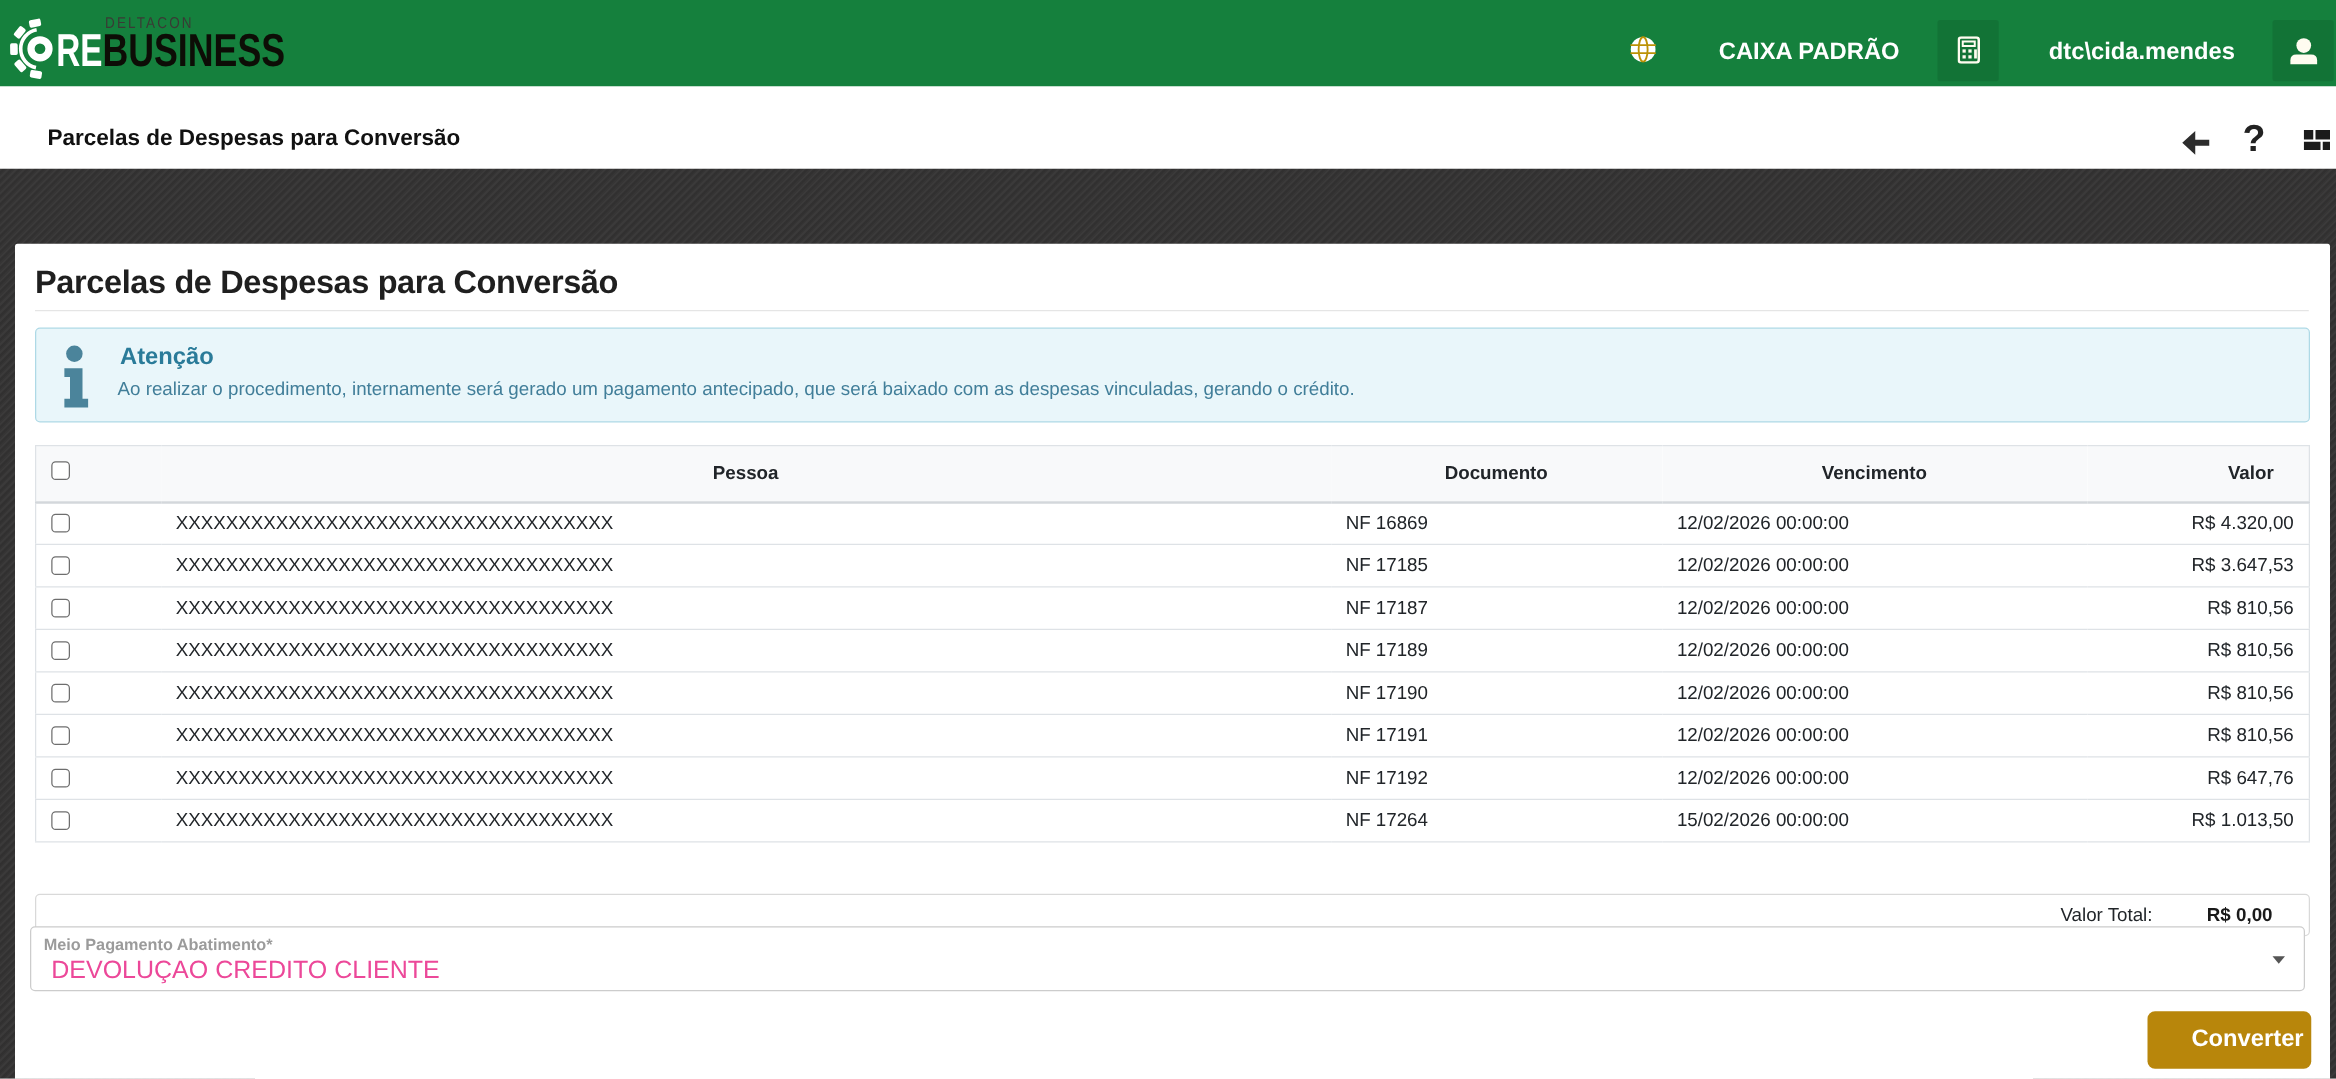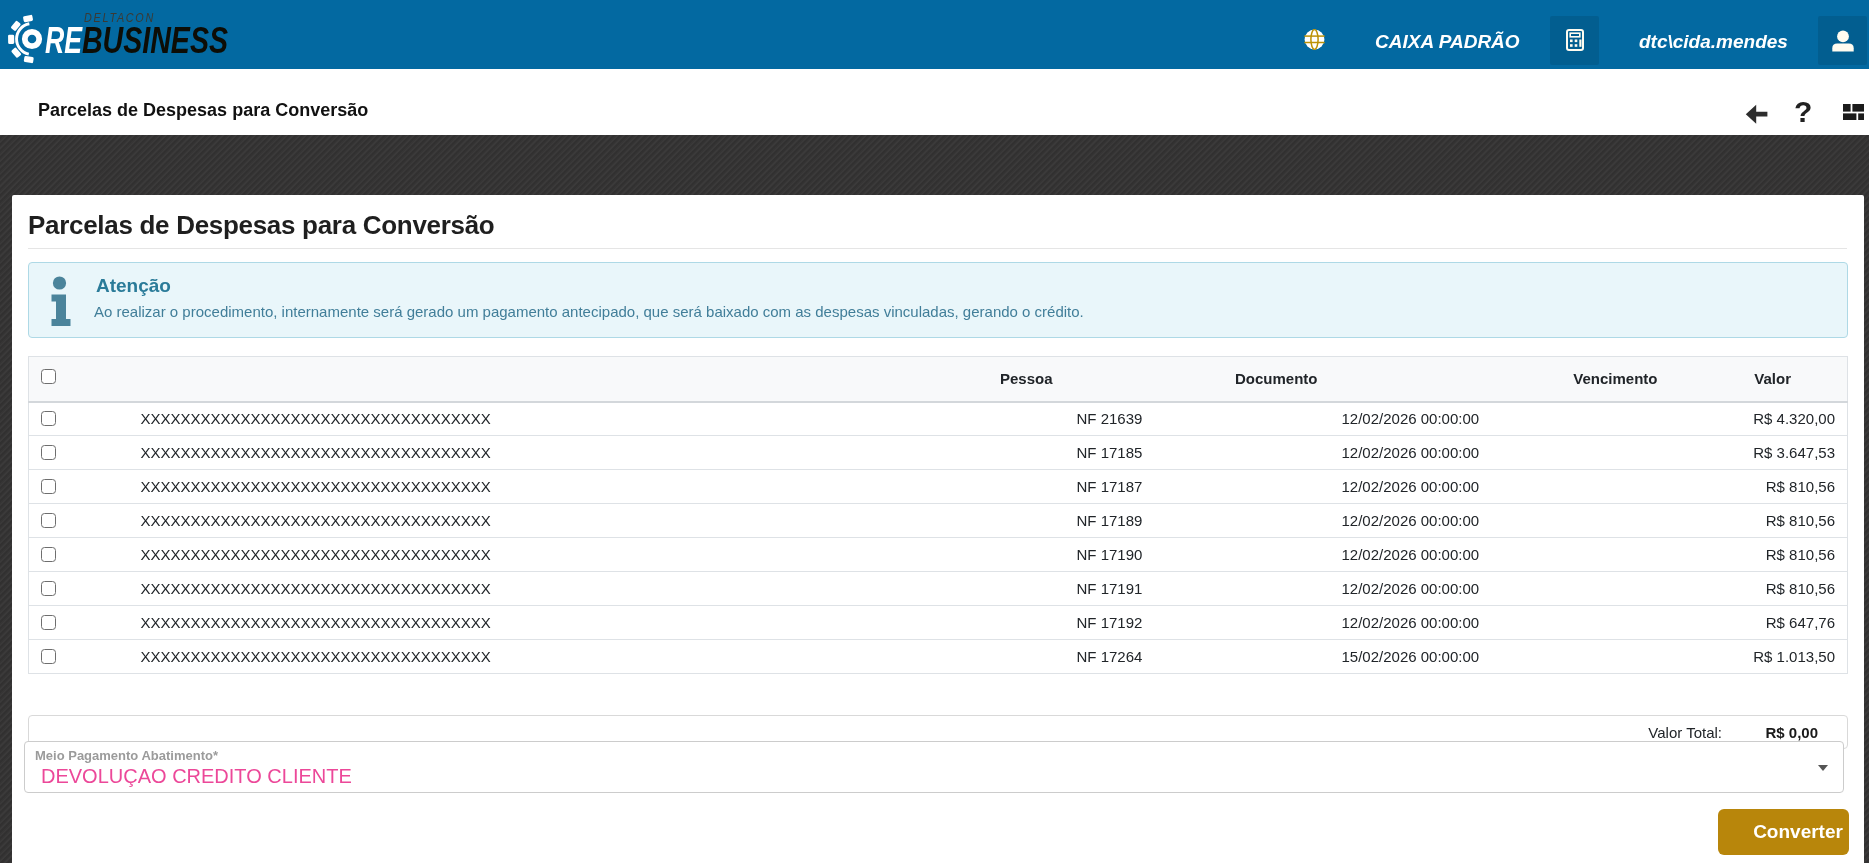--- a/index.html
+++ b/index.html
@@ -1,20 +1,20 @@
 <!DOCTYPE html>
 <html lang="pt-br"><head>
 <meta charset="utf-8">
 <style>
 * { margin:0; padding:0; box-sizing:border-box; }
 html,body { width:1869px; height:863px; overflow:hidden; }
 body { font-family:"Liberation Sans", sans-serif; position:relative; background:#fff; }
 
 
-.topbar { position:absolute; left:0; top:0; width:1869px; height:69px; background:#0369a1;font-style:italic; }
+.topbar { position:absolute; left:0; top:0; width:1869px; height:69px; background:#15803d; }
 .logo { position:absolute; left:0; top:0; }
 .hbtn { position:absolute; top:16px; width:49px; height:49px; background:rgba(0,0,0,0.10); border-radius:2px; }
 .htxt { position:absolute; color:#fff; font-weight:bold; font-size:19px; top:31px; white-space:nowrap; }
 
 
 .toolbar { position:absolute; left:0; top:87px; width:1869px; height:48px; background:#fff; }
 .tb-title { position:absolute; left:38px; top:13px; font-size:18px; font-weight:bold; color:#111; }
 .qmark { position:absolute; left:1794px; top:8px; font-size:30px; font-weight:bold; color:#222; }
 
 
@@ -29,21 +29,21 @@
 .card .hr { position:absolute; left:16px; top:53px; width:1819px; height:1px; background:#e5e5e5; }
 
 .alert { position:absolute; left:16px; top:67px; width:1820px; height:76px; background:#e9f6fa; border:1px solid #aed9e6; border-radius:4px; }
 .alert .ico { position:absolute; left:21px; top:13px; }
 .alert .atitle { position:absolute; left:67px; top:12px; font-size:19px; font-weight:bold; color:#2a7b99; }
 .alert .atext { position:absolute; left:65px; top:40px; font-size:15px; color:#417e99; }
 
 
 .tbl { position:absolute; left:16px; top:161px; width:1819px; border-collapse:collapse; table-layout:fixed; }
 .tbl th, .tbl td { padding:0 12px; font-size:15px; color:#212529; white-space:nowrap; overflow:hidden; }
-.tbl thead th { height:45px; background:#f8f9fa; border-bottom:2px solid #d3d7db; font-weight:bold; text-align:right; vertical-align:middle; }
+.tbl thead th { height:45px; background:#f8f9fa; border-bottom:2px solid #d3d7db; font-weight:bold; text-align:center; vertical-align:middle; }
 .tbl td { height:34px; border-bottom:1px solid #dee2e6; vertical-align:middle; }
 .tbl { border:1px solid #dee2e6; }
 .tbl .num { text-align:right; }
 .cb { appearance:none; -webkit-appearance:none; width:15px; height:15px; border:1.6px solid #6e6e6e; border-radius:3.5px; background:#fff; vertical-align:middle; display:block; }
 
 
 .totalbox { position:absolute; left:16px; top:520px; width:1820px; height:34px; border:1px solid #d9d9d9; border-radius:4px; }
 .totalbox .lbl { position:absolute; right:125px; top:8px; font-size:15px; color:#212529; }
 .totalbox .val { position:absolute; right:29px; top:8px; font-size:15px; font-weight:bold; color:#1a1a1a; }
 
@@ -152,30 +152,30 @@
           <col style="width:178px">
         </colgroup>
       <thead>
         <tr>
           <th>
               <span class="cb" style="margin-top:-4px"></span>
             </th>
           <th>Pessoa</th>
           <th>Documento</th>
           <th>Vencimento</th>
-          <th style="text-align:right;padding-right:56px">Valor</th>
+          <th style="text-align:right;padding-right:28px">Valor</th>
         </tr>
       </thead>
       <tbody>
         <tr>
             <td>
               <span class="cb"></span>
             </td>
             <td>XXXXXXXXXXXXXXXXXXXXXXXXXXXXXXXXXXX</td>
-            <td>NF 21639</td>
+            <td>NF 16869</td>
             <td>12/02/2026 00:00:00</td>
             <td class="num">R$ 4.320,00</td>
           </tr>
         <tr>
             <td>
               <span class="cb"></span>
             </td>
             <td>XXXXXXXXXXXXXXXXXXXXXXXXXXXXXXXXXXX</td>
             <td>NF 17185</td>
             <td>12/02/2026 00:00:00</td>

